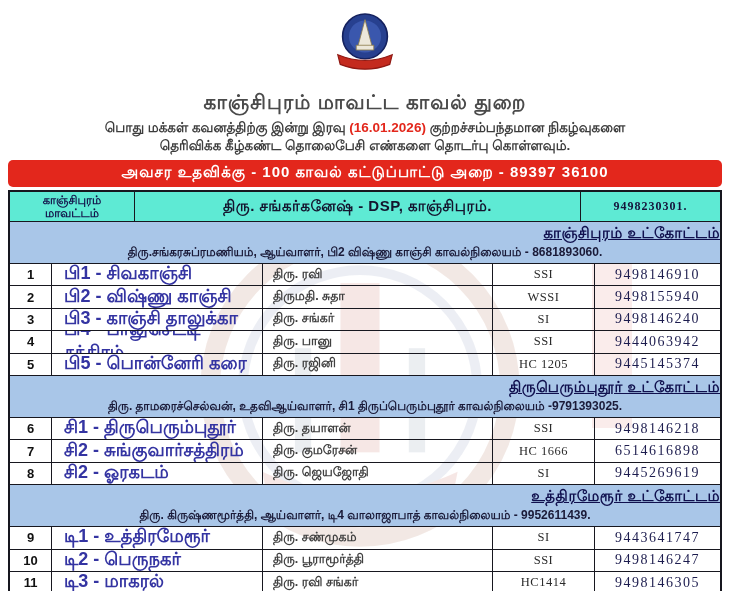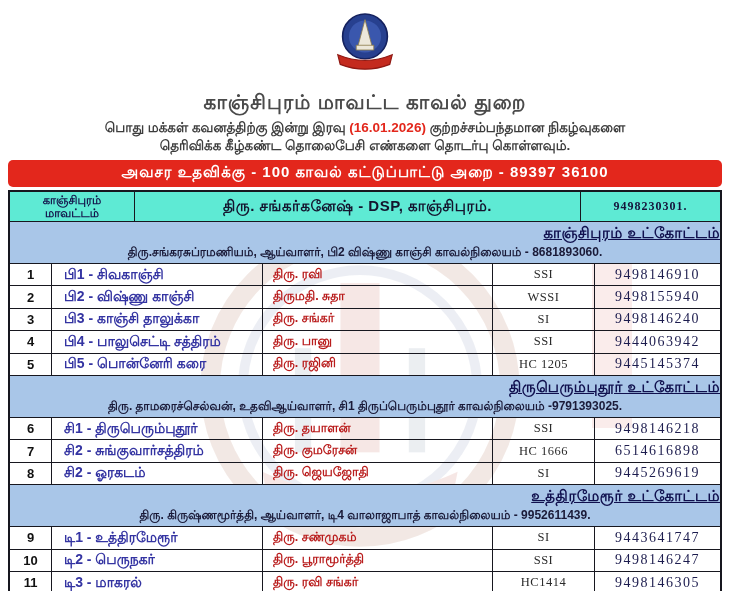--- a/index.html
+++ b/index.html
@@ -43,23 +43,23 @@
   .dsp .dphone { font-family: "Liberation Serif", serif; font-size: 12px; font-weight: bold; color: #15153c; letter-spacing: 1px; }
 
   .row.section { grid-template-columns: 1fr; background: #a9c6e8; display: block; padding: 2px 0 3px 0; }
   .section-title { text-align: right; font-size: 15px; font-weight: bold; color: #10104e;
     text-decoration: underline; letter-spacing: .5px; }
   .inspector-line { text-align: center; font-size: 12px; font-weight: bold; color: #1a1a38; margin-top: 1px; }
 
   .row.data { grid-template-columns: 42px 211px 230px 102px 1fr; height: 22.4px; background: transparent; }
   .cell.num { font-size: 13px; font-weight: bold; color: #111; }
   .cell.station { justify-content: flex-start; padding-left: 12px; text-align: left;
-    font-size: 14px; font-weight: bold; color: #3434a2; }
+    font-size: 18px; font-weight: bold; color: #3434a2; }
   .cell.officer { justify-content: flex-start; padding-left: 10px; text-align: left;
-    font-size: 12.5px; font-weight: 600; color: #b91c1c; }
+    font-size: 12.5px; font-weight: 600; color: #404040; }
   .cell.rank { font-family: "Liberation Serif", serif; font-size: 12.5px; color: #2a2a2a; letter-spacing: .5px; }
   .cell.phone { font-family: "Liberation Serif", serif; font-size: 14px; color: #1c1c4e; letter-spacing: 1.5px; }
 </style>
 </head>
 <body>
 
 <div class="page">
 
   <svg class="watermark" viewBox="0 0 100 106">
     <circle cx="50" cy="52" r="46" fill="none" stroke="#a05838" stroke-width="6"></circle>

